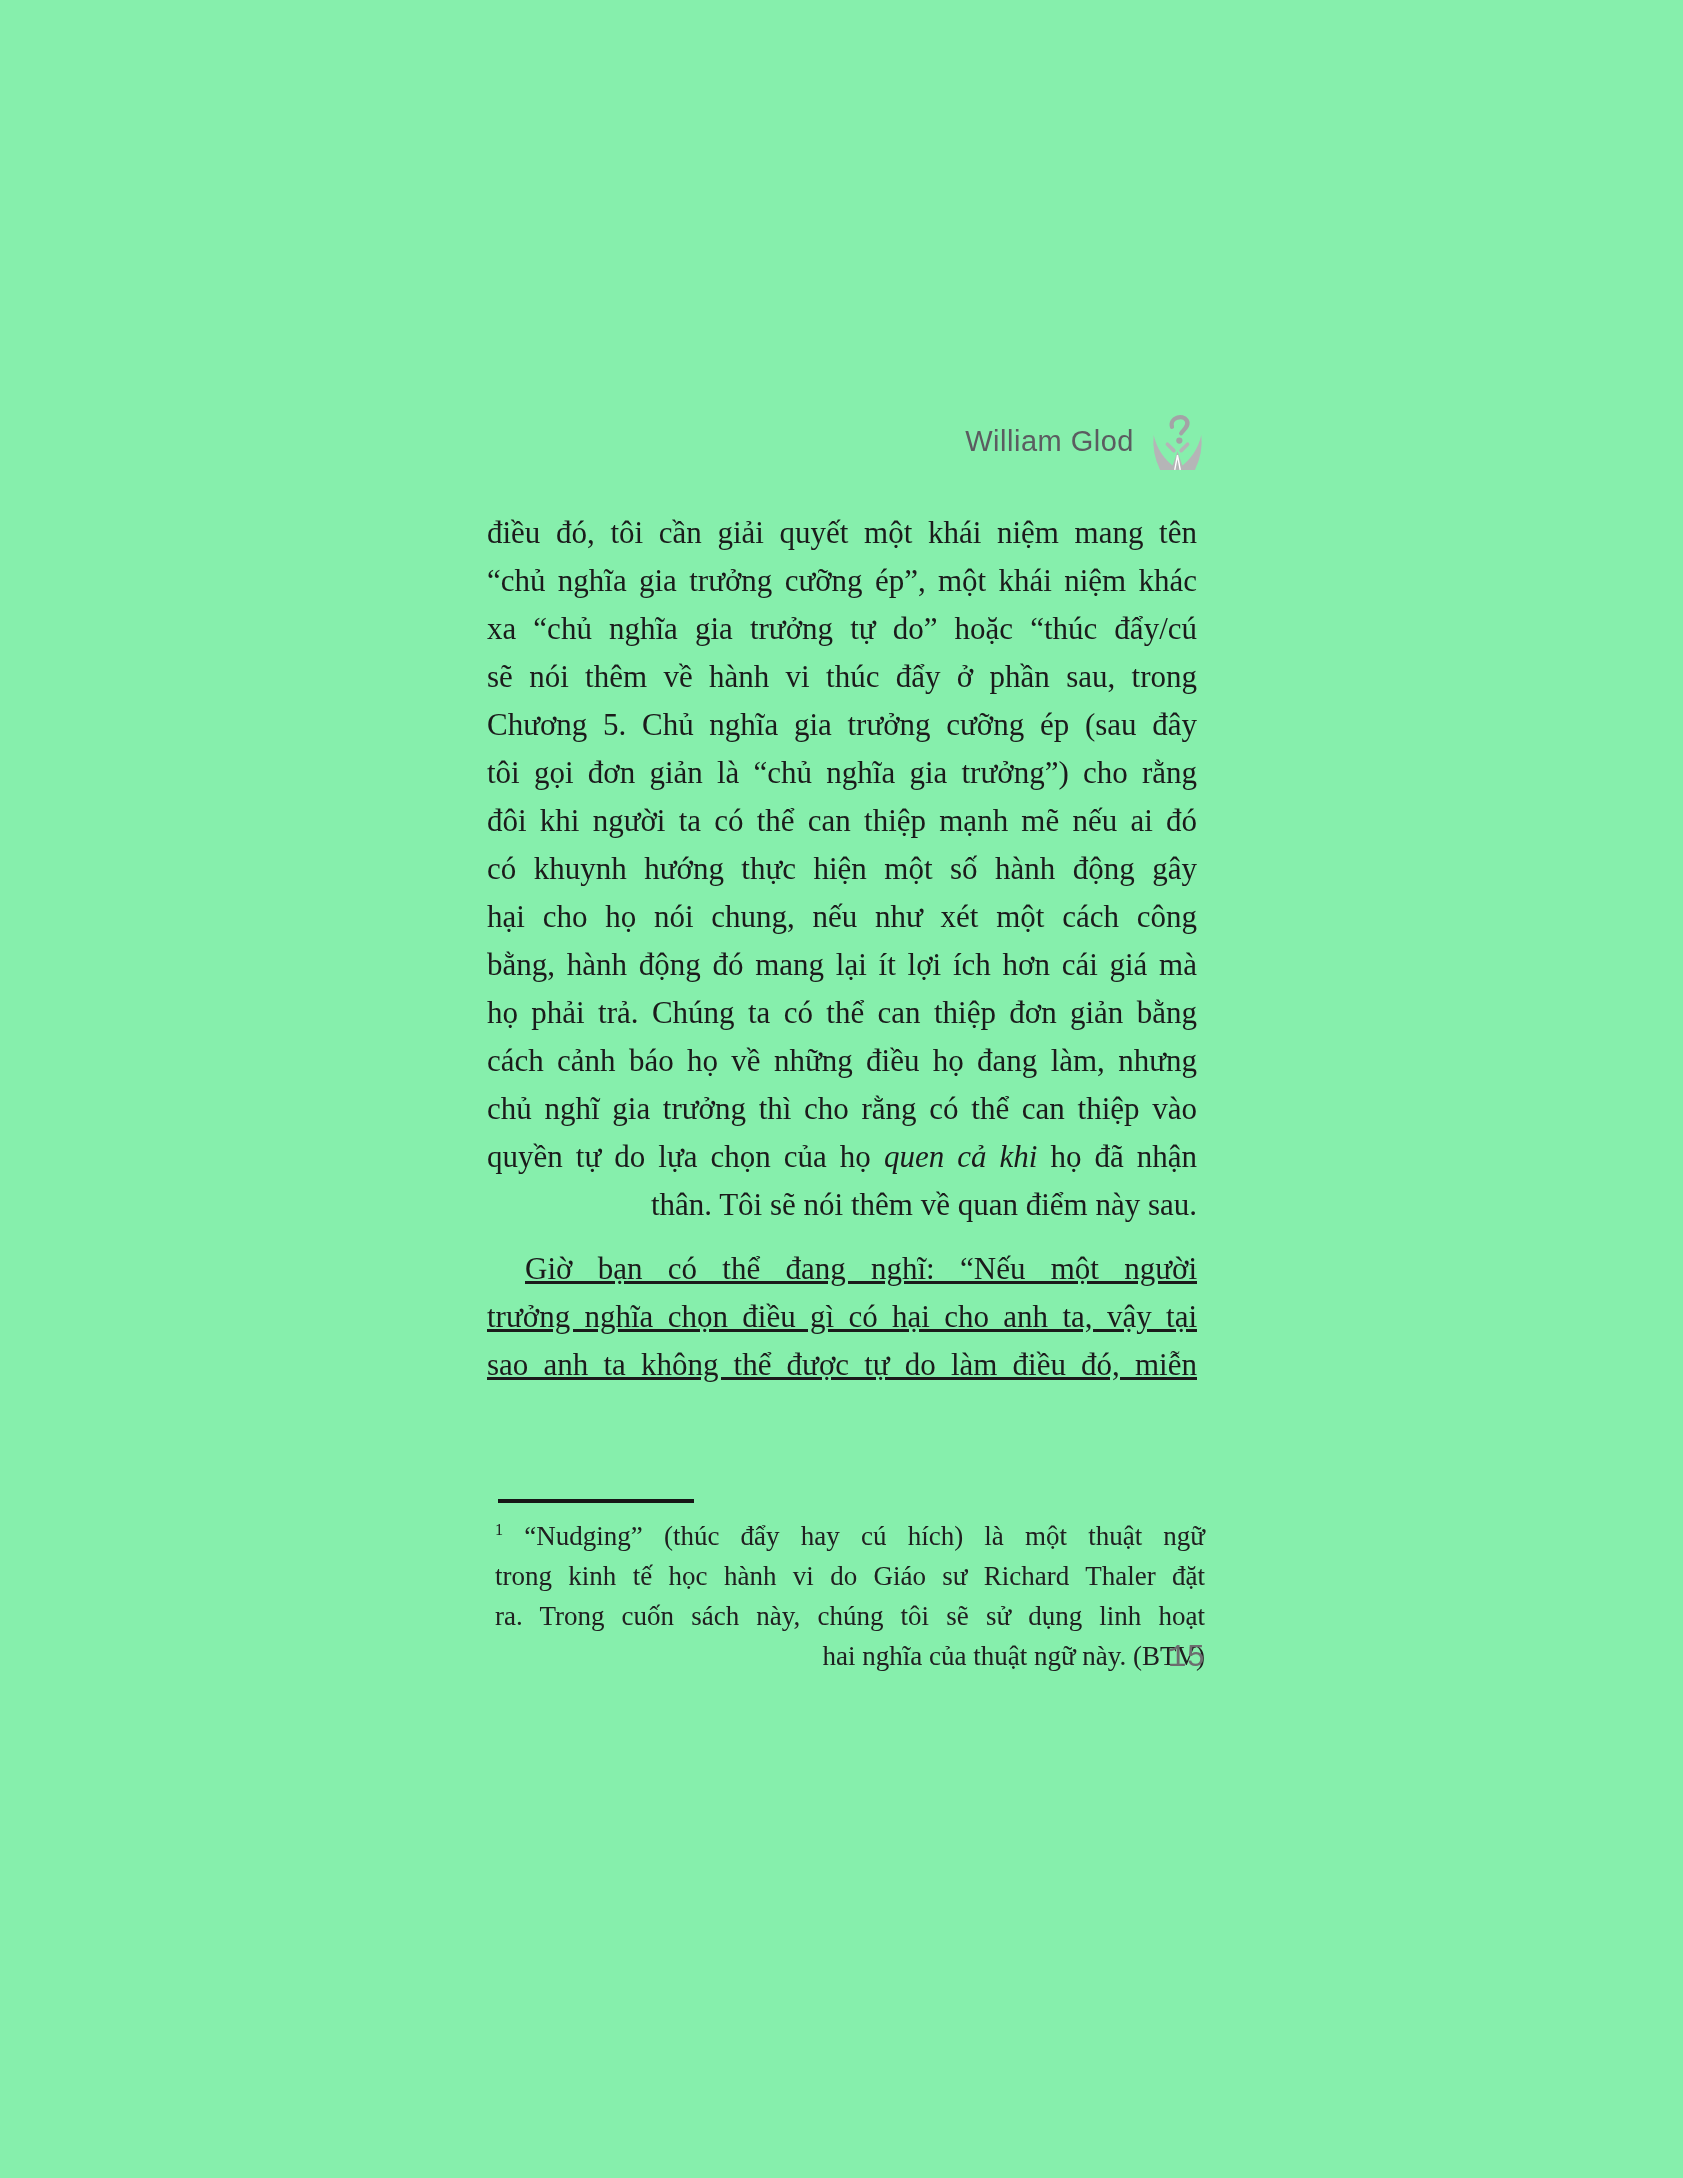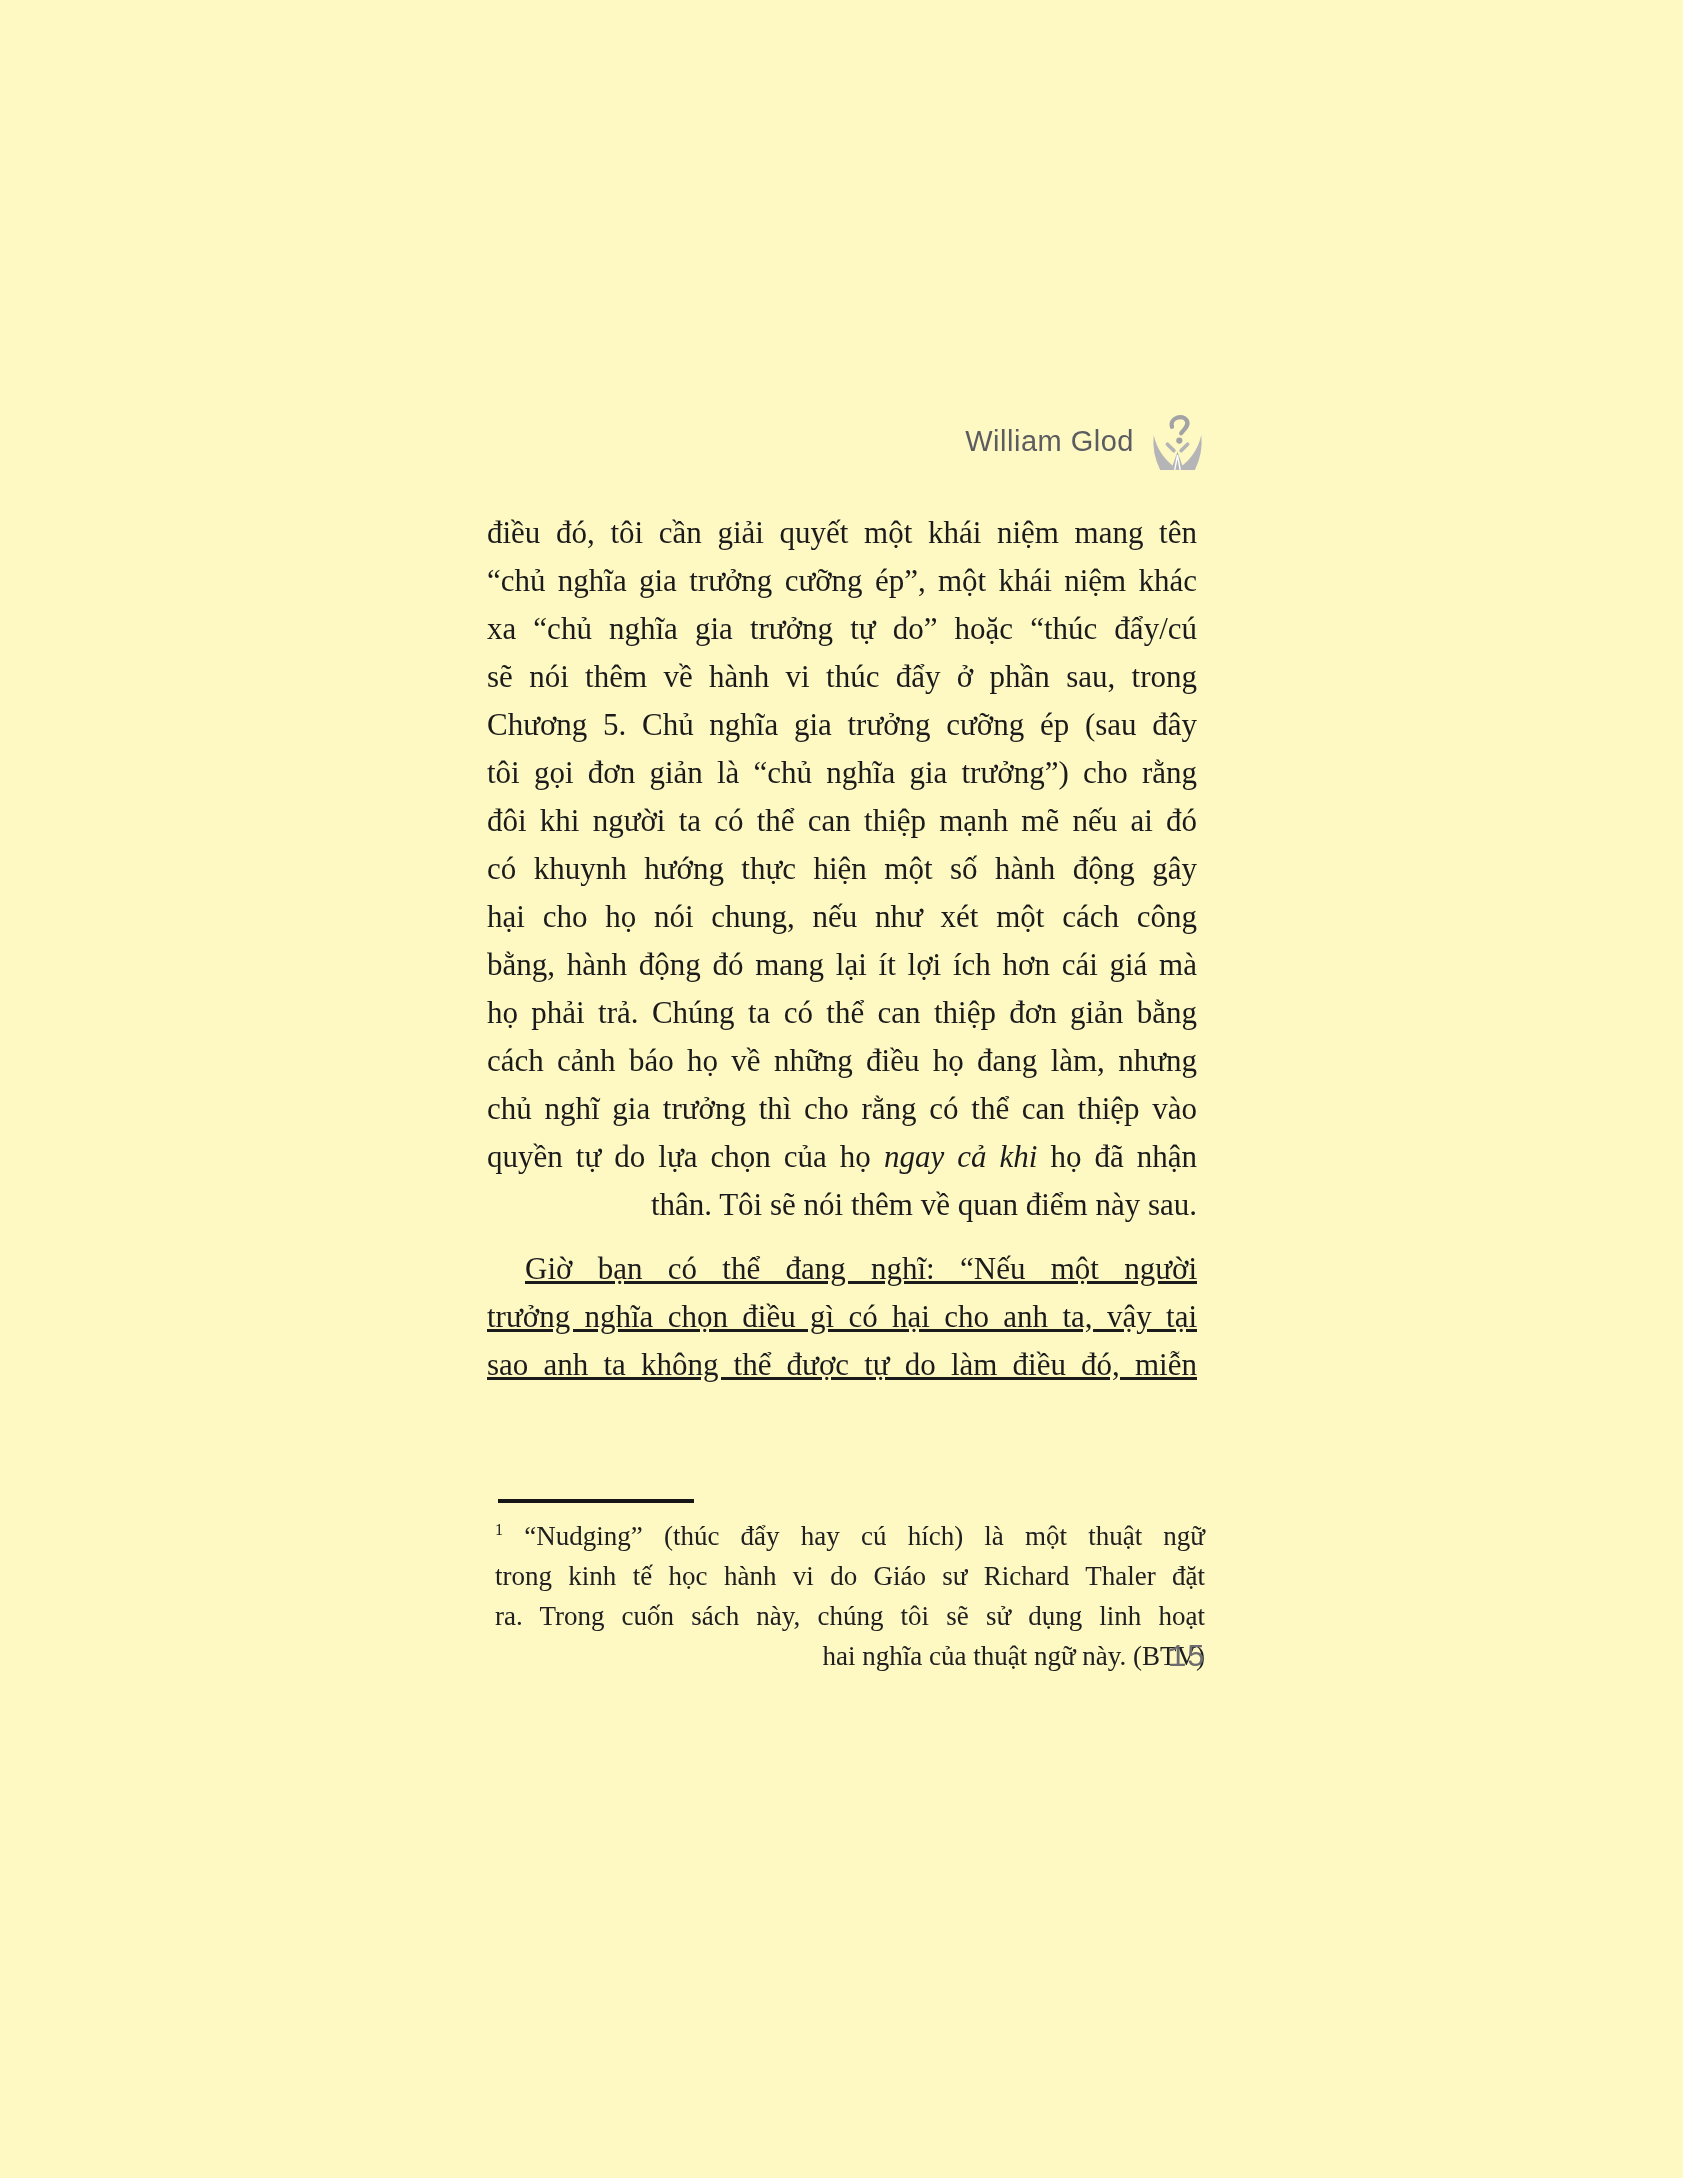--- a/index.html
+++ b/index.html
@@ -5,21 +5,21 @@
   html, body { margin: 0; padding: 0; }
   body {
     width: 1683px; height: 2178px;
     background: #ffffff;
     position: relative;
     overflow: hidden;
     font-family: "Liberation Serif", "DejaVu Serif", serif;
   }
   .page {
     position: absolute; inset: 0;
-    background: #fef9c3;
+    background: #86efac;
   }
   
   .header-row {
     position: absolute;
     left: 495px; top: 410px; width: 710px; height: 63px;
     display: flex; justify-content: flex-end; align-items: center;
     gap: 16px;
   }
   .author {
     font-family: "Liberation Sans", "DejaVu Sans", sans-serif;
@@ -113,21 +113,21 @@
         <div class="line"><span>sẽ nói thêm về hành vi thúc đẩy ở phần sau, trong</span></div>
         <div class="line"><span>Chương 5. Chủ nghĩa gia trưởng cưỡng ép (sau đây</span></div>
         <div class="line"><span>tôi gọi đơn giản là “chủ nghĩa gia trưởng”) cho rằng</span></div>
         <div class="line"><span>đôi khi người ta có thể can thiệp mạnh mẽ nếu ai đó</span></div>
         <div class="line"><span>có khuynh hướng thực hiện một số hành động gây</span></div>
         <div class="line"><span>hại cho họ nói chung, nếu như xét một cách công</span></div>
         <div class="line"><span>bằng, hành động đó mang lại ít lợi ích hơn cái giá mà</span></div>
         <div class="line"><span>họ phải trả. Chúng ta có thể can thiệp đơn giản bằng</span></div>
         <div class="line"><span>cách cảnh báo họ về những điều họ đang làm, nhưng</span></div>
         <div class="line"><span>chủ nghĩ gia trưởng thì cho rằng có thể can thiệp vào</span></div>
-        <div class="line"><span>quyền tự do lựa chọn của họ </span><em>ngay cả khi</em><span> họ đã nhận</span></div>
+        <div class="line"><span>quyền tự do lựa chọn của họ </span><em>quen cả khi</em><span> họ đã nhận</span></div>
         <div class="line nojust"><span>thân. Tôi sẽ nói thêm về quan điểm này sau.</span></div>
       </div>
       <div class="paragraph gap-before">
         <div class="line indented"><span>Giờ bạn có thể đang nghĩ: “Nếu một người</span></div>
         <div class="line"><span>trưởng nghĩa chọn điều gì có hại cho anh ta, vậy tại</span></div>
         <div class="line"><span>sao anh ta không thể được tự do làm điều đó, miễn</span></div>
       </div>
     </div>
 
   <div class="footnote-rule"></div>

